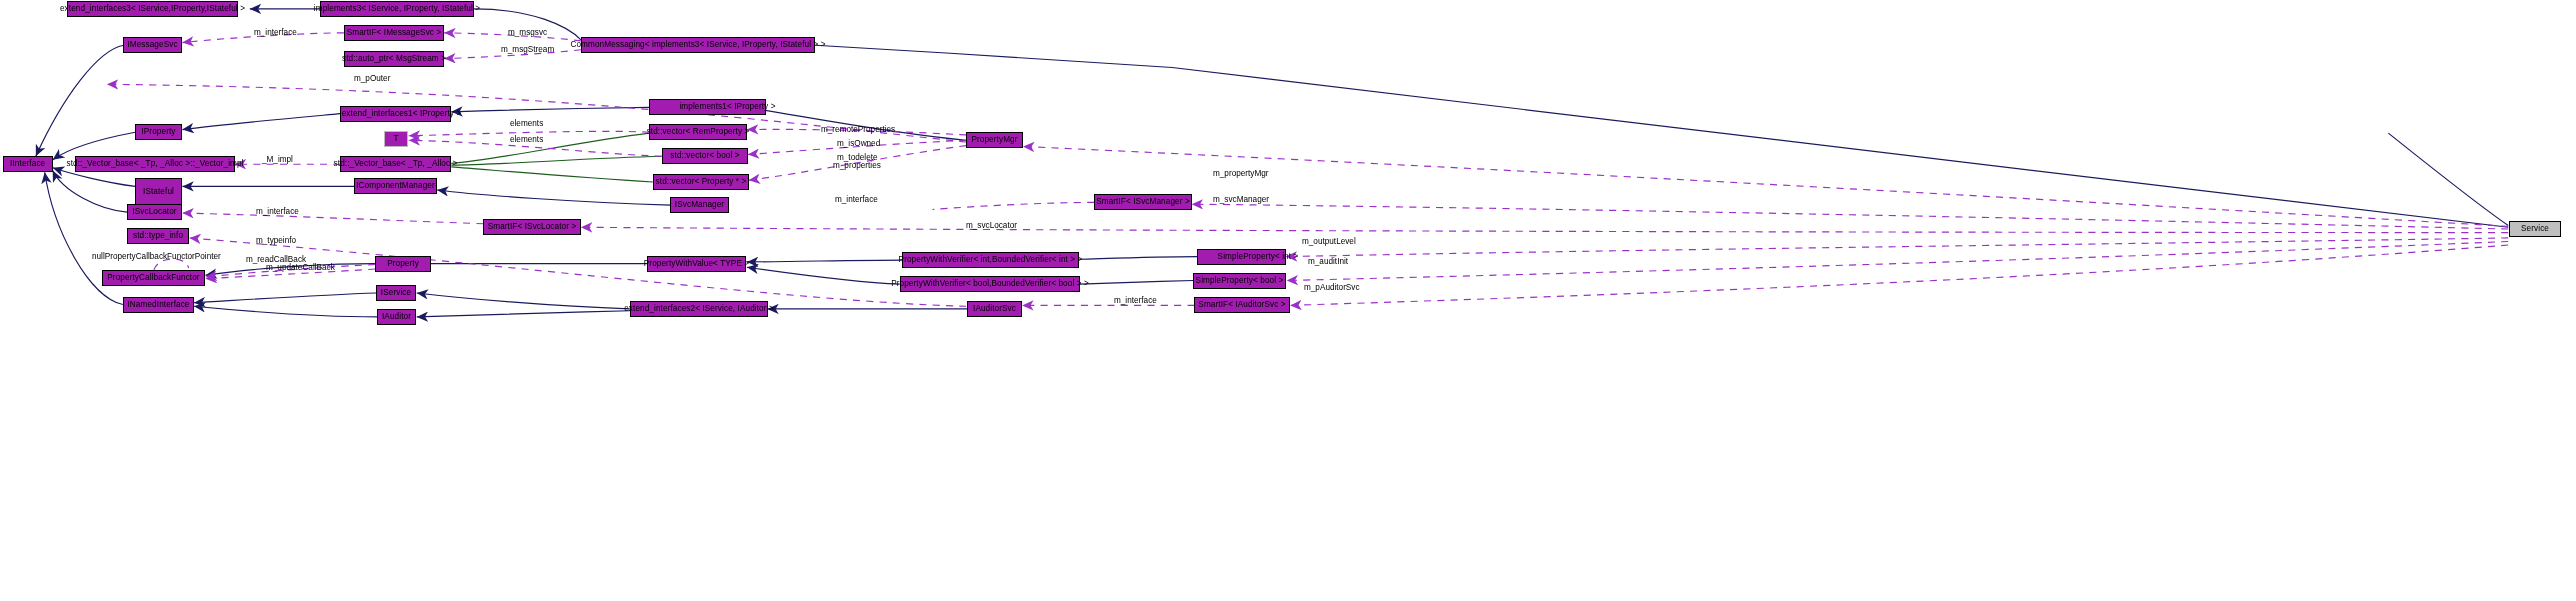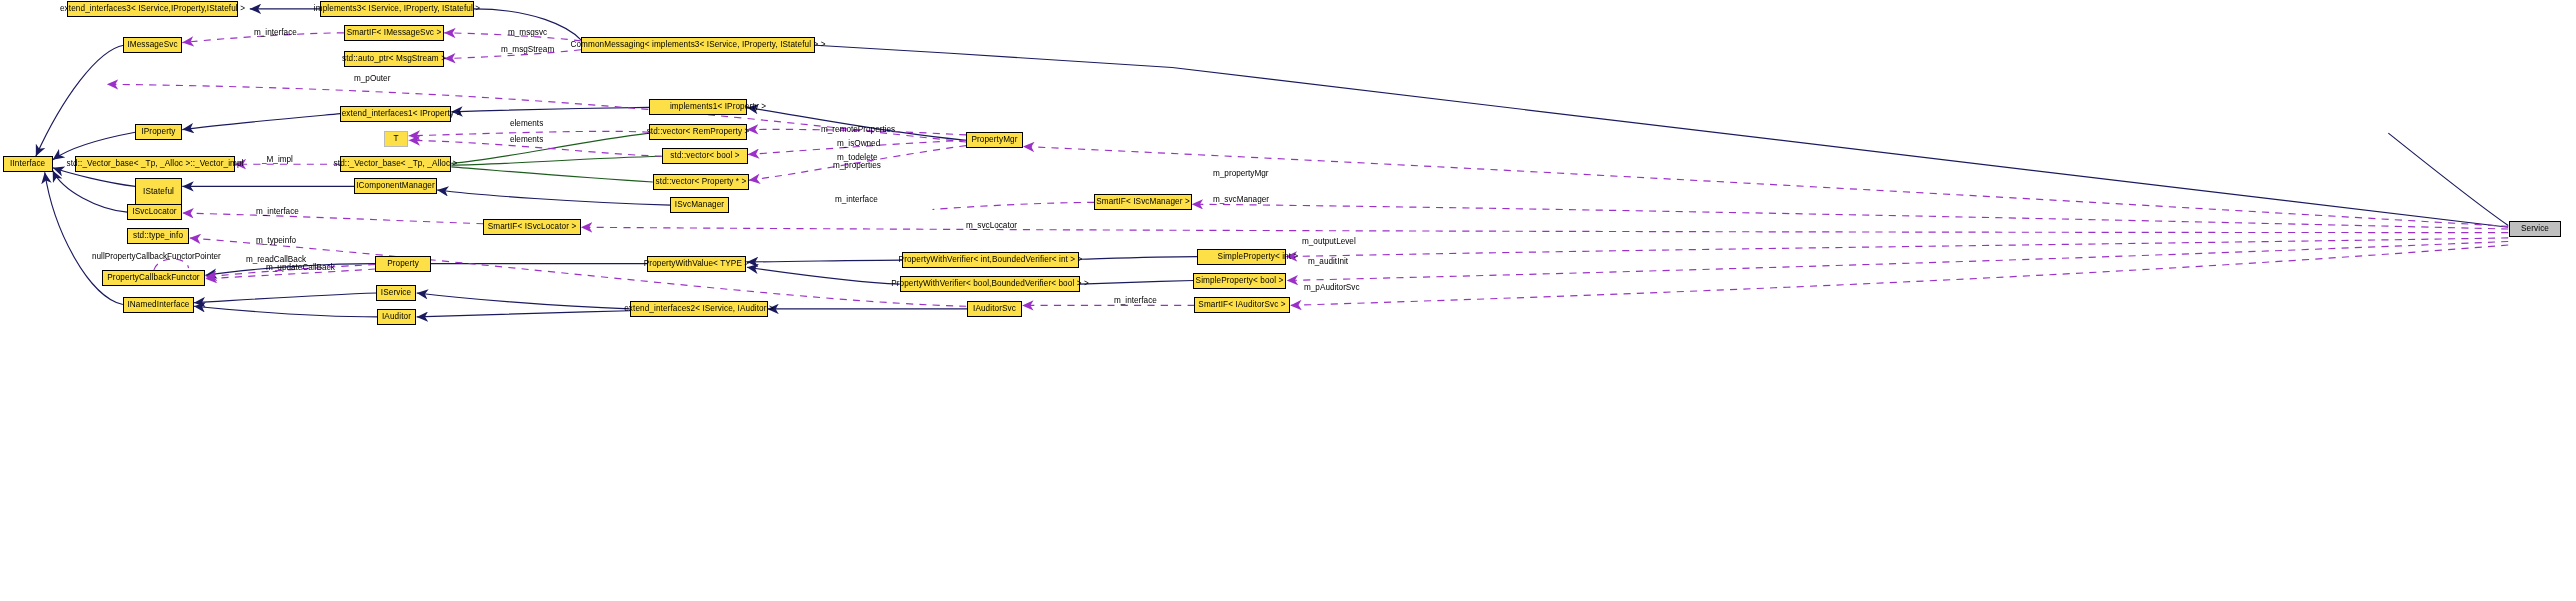--- a/index.html
+++ b/index.html
@@ -20,21 +20,21 @@
     left: 0;
     top: 0;
     width: 2576px;
     height: 601px;
     pointer-events: none;
   }
   .node {
     position: absolute;
     box-sizing: border-box;
     border: 0.9px solid #000000;
-    background: #fde047;
+    background: #a21caf;
     color: #000000;
     display: flex;
     align-items: center;
     justify-content: center;
     white-space: nowrap;
     line-height: 1;
     letter-spacing: 0.1px;
   }
   .node.focus {
     background: #bfbfbf;
@@ -145,21 +145,21 @@
       </div>
       <div class="node" style="left: 344px; top: 51px; width: 100px; height: 16px; font-size: 8.2px;">
         <span>std::auto_ptr&lt; MsgStream &gt;</span>
       </div>
       <div class="node" style="left: 135px; top: 124px; width: 47px; height: 16px; font-size: 8.2px;">
         <span>IProperty</span>
       </div>
       <div class="node" style="left: 340px; top: 106px; width: 111px; height: 16px; font-size: 8.2px; padding-left: 12px;">
         <span>extend_interfaces1&lt; IProperty &gt;</span>
       </div>
-      <div class="node" style="left: 649px; top: 99px; width: 98px; height: 16px; font-size: 8.2px; padding-left: 40px;">
+      <div class="node" style="left: 649px; top: 99px; width: 117px; height: 16px; font-size: 8.2px; padding-left: 40px;">
         <span>implements1&lt; IProperty &gt;</span>
       </div>
       <div class="node tparam" style="left: 384px; top: 131px; width: 24px; height: 16px; font-size: 8.2px;">
         <span>T</span>
       </div>
       <div class="node" style="left: 649px; top: 124px; width: 98px; height: 16px; font-size: 8.2px;">
         <span>std::vector&lt; RemProperty &gt;</span>
       </div>
       <div class="node" style="left: 2.7px; top: 156px; width: 50px; height: 16px; font-size: 8.2px;">
         <span>IInterface</span>

